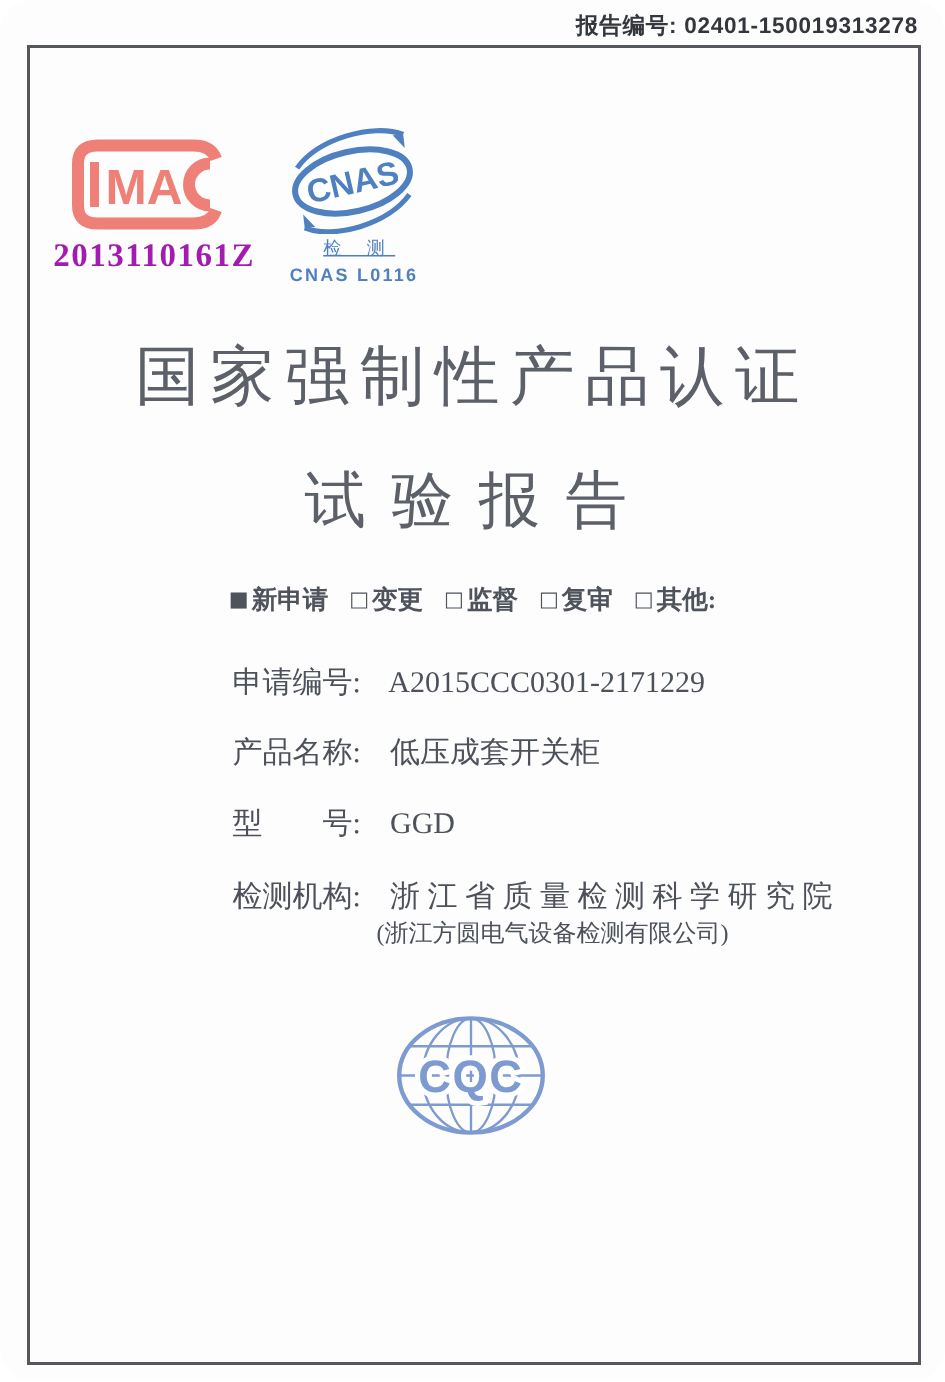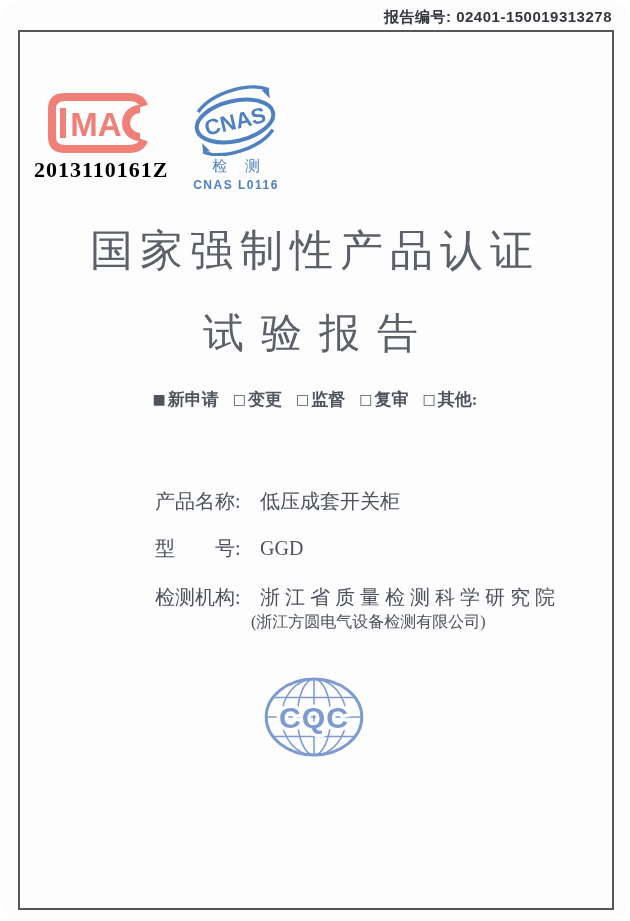--- a/index.html
+++ b/index.html
@@ -10,29 +10,29 @@
   .report-number{
     position:absolute;top:8px;right:18px;
     font-family:"Liberation Sans","DejaVu Sans",sans-serif;
     font-size:15px;font-weight:600;color:#33363b;letter-spacing:.5px;
   }
   .frame{
     position:absolute;left:18px;top:30px;width:592px;height:876px;
     border:2px solid #54575c;
   }
   
-  .cma{position:absolute;left:34px;top:92px;width:136px;text-align:left;}
+  .cma{position:absolute;left:34px;top:92px;width:136px;text-align:right;}
   .cma svg{display:block;margin:0 auto;}
   .cma-code{
-    margin-top:3px;font-size:22px;font-weight:600;color:#000000;letter-spacing:1px;
+    margin-top:3px;font-size:22px;font-weight:600;color:#a21caf;letter-spacing:1px;
   }
   
   .cnas{position:absolute;left:182px;top:84px;width:108px;text-align:center;color:#4f80c0;}
   .cnas svg{display:block;margin:0 auto;}
-  .cnas-caption{font-size:15px;letter-spacing:7px;padding-left:7px;margin-top:1px;}
+  .cnas-caption{font-size:12px;letter-spacing:7px;padding-left:7px;margin-top:1px;text-decoration:underline;}
   .cnas-code{
     font-family:"Liberation Sans","DejaVu Sans",sans-serif;
     font-size:12px;font-weight:600;letter-spacing:1.5px;margin-top:2px;
   }
   
   .title{
     position:absolute;top:222px;left:0;width:100%;text-align:center;
     font-size:43px;letter-spacing:7px;color:#5c6068;font-weight:500;
   }
   .subtitle{
@@ -93,20 +93,24 @@
     <div class="cnas-code">CNAS L0116</div>
   </div>
 
   <div class="title">国家强制性产品认证</div>
   <div class="subtitle">试验报告</div>
 
   <div class="app-type">
     <span class="app-item"><span class="box">■</span><span>新申请</span></span><span class="app-item"><span class="box">□</span><span>变更</span></span><span class="app-item"><span class="box">□</span><span>监督</span></span><span class="app-item"><span class="box">□</span><span>复审</span></span><span class="app-item"><span class="box">□</span><span>其他:</span></span>
   </div>
 
+  <div class="row r0">
+    <span class="lbl">申请编号:</span>
+    <span class="val">A2015CCC0301-2171229</span>
+  </div>
   <div class="row r1">
     <span class="lbl">产品名称:</span>
     <span class="val">低压成套开关柜</span>
   </div>
   <div class="row r3">
     <span class="lbl">检测机构:</span>
     <span class="val">浙江省质量检测科学研究院</span>
   </div>
   <div class="row r2">
     <span class="lbl">型　　号:</span>

